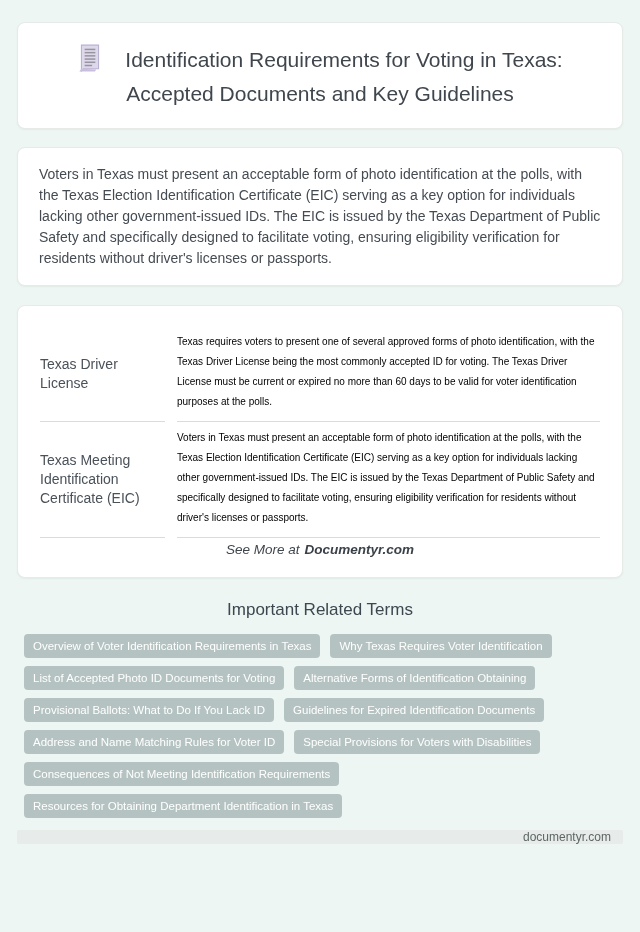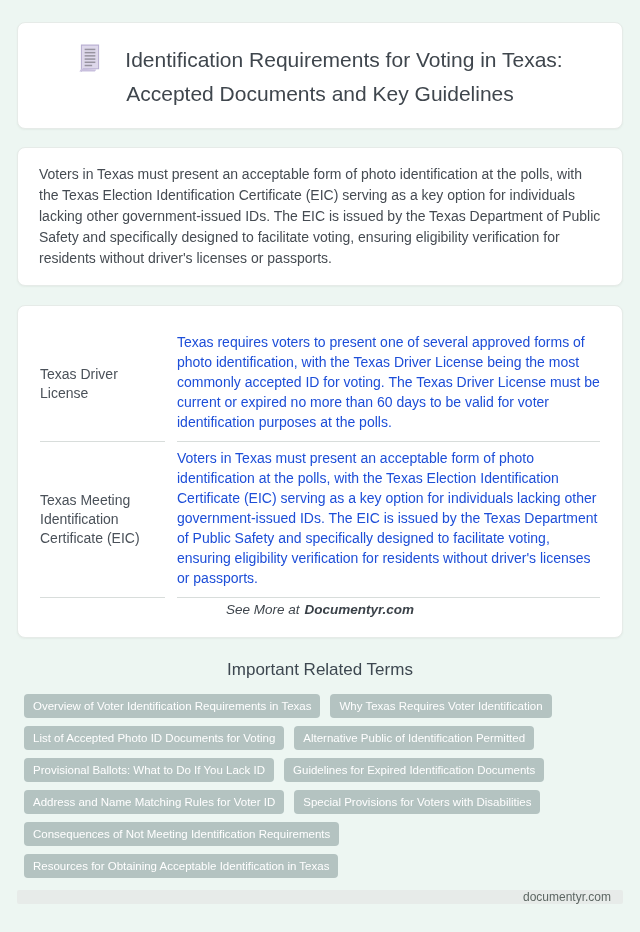--- a/index.html
+++ b/index.html
@@ -66,23 +66,23 @@
     border-bottom: 1px solid #d8dddb;
   }
   .term {
     font-size: 14px;
     line-height: 19px;
     color: #4a5159;
     display: flex;
     align-items: center;
   }
   .desc {
-    font-size: 14px;
+    font-size: 10px;
     line-height: 20px;
-    color: #1d4ed8;
+    color: #000000;
     padding: 6px 0 9px 0;
   }
   .see-more {
     text-align: center;
     font-style: italic;
     font-size: 13.5px;
     color: #3f464d;
     margin: 4px 0 12px 0;
   }
   .see-more .prefix { margin-right: 5px; }
@@ -170,26 +170,26 @@
     </div>
     <p class="see-more"><span class="prefix">See More at</span><a class="brand" href="#">Documentyr.com</a></p>
   </section>
 
   <h2 class="related-heading">Important Related Terms</h2>
 
   <div class="chips">
     <a class="chip" href="#">Overview of Voter Identification Requirements in Texas</a>
     <a class="chip" href="#">Why Texas Requires Voter Identification</a>
     <a class="chip" href="#">List of Accepted Photo ID Documents for Voting</a>
-    <a class="chip" href="#">Alternative Public of Identification Permitted</a>
+    <a class="chip" href="#">Alternative Forms of Identification Obtaining</a>
     <a class="chip" href="#">Provisional Ballots: What to Do If You Lack ID</a>
     <a class="chip" href="#">Guidelines for Expired Identification Documents</a>
     <a class="chip" href="#">Address and Name Matching Rules for Voter ID</a>
     <a class="chip" href="#">Special Provisions for Voters with Disabilities</a>
     <a class="chip" href="#">Consequences of Not Meeting Identification Requirements</a>
-    <a class="chip" href="#">Resources for Obtaining Acceptable Identification in Texas</a>
+    <a class="chip" href="#">Resources for Obtaining Department Identification in Texas</a>
   </div>
 
   <footer class="footer">
     <span>documentyr.com</span>
   </footer>
 
 </div>
 
 </body></html>

